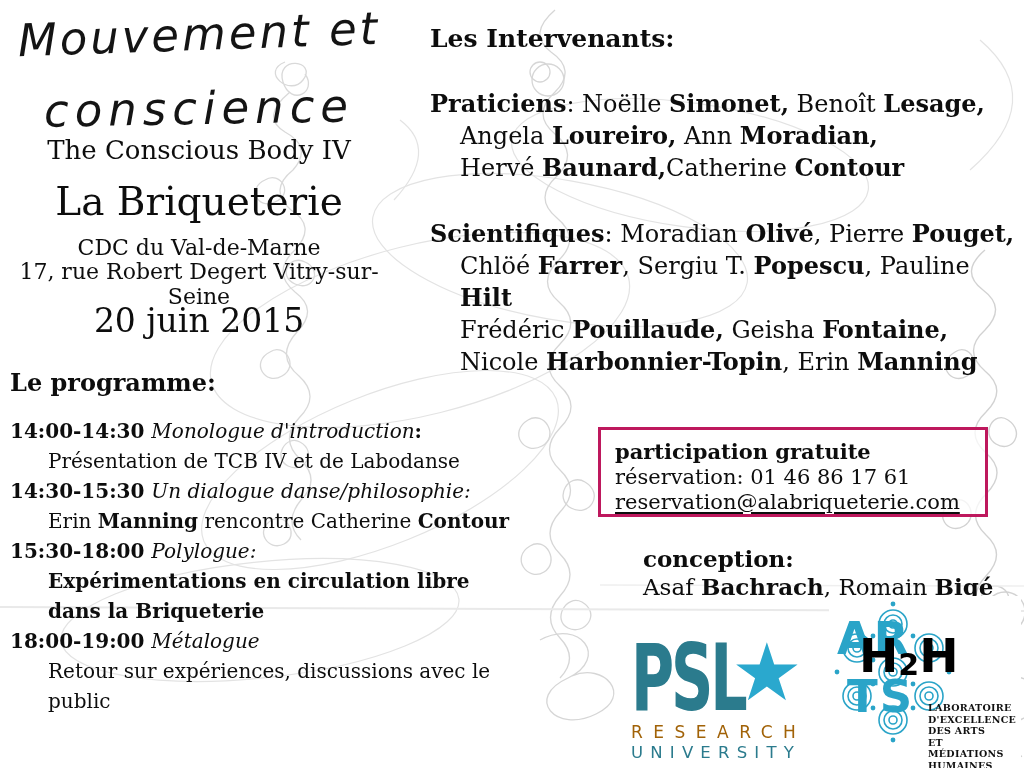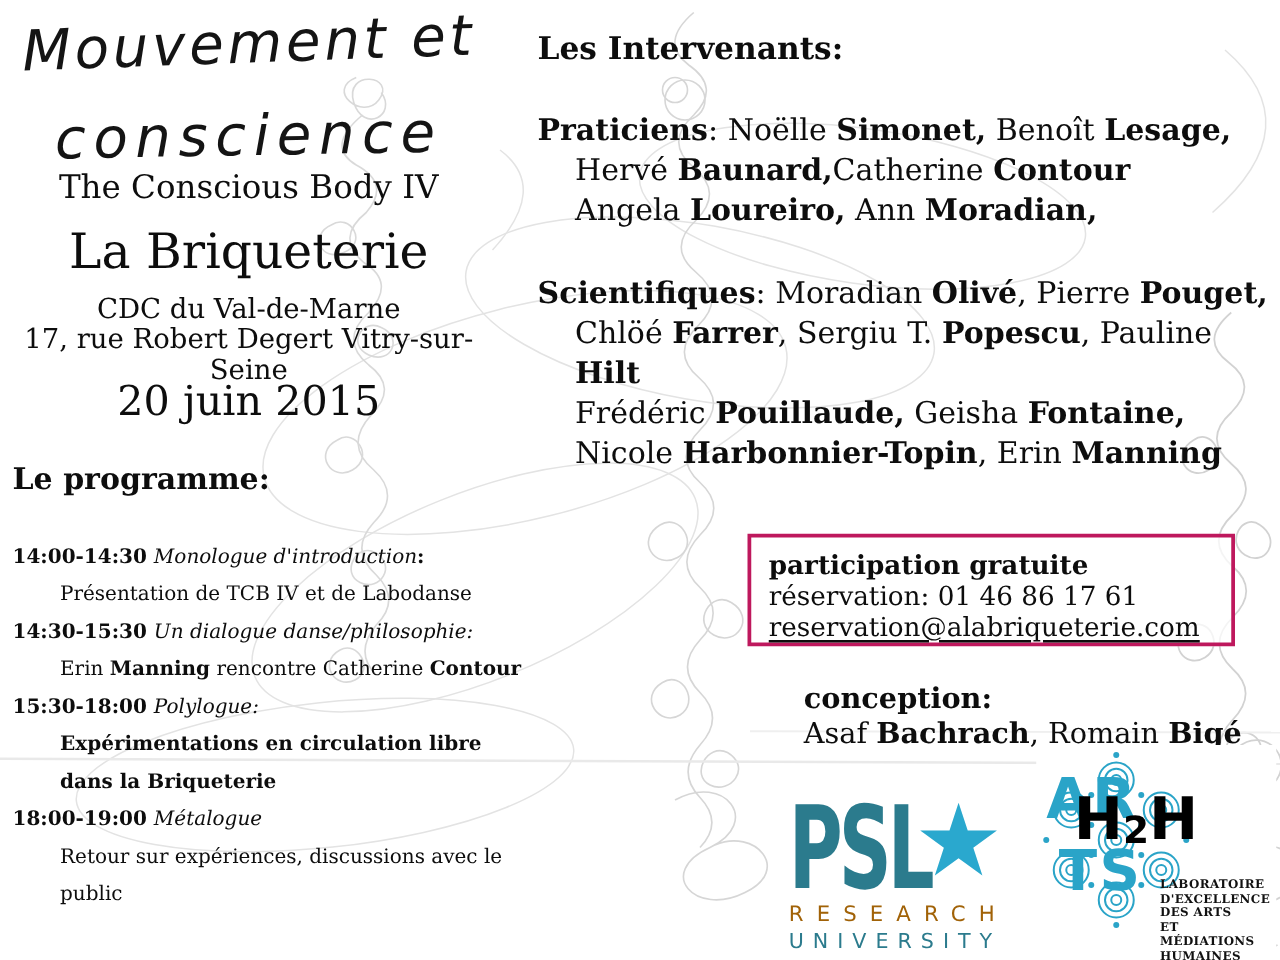--- a/index.html
+++ b/index.html
@@ -24,21 +24,21 @@
   .hand1{top:8px;font-size:45px;letter-spacing:3px;transform:rotate(-2deg)}
   .hand2{top:82px;font-size:45px;letter-spacing:6px;transform:rotate(-1deg)}
   .subtitle{top:135px;font-size:26px}
   .venue{top:179px;font-size:39px}
   .v1{top:235px;font-size:22px}
   .v2{top:259px;font-size:22px}
   .date{top:301px;font-size:33px}
 
   
   .prog-head{left:10px;top:368px;font-size:24px;font-weight:bold}
-  .prog{left:10px;top:430px;width:585px;font-size:16px;line-height:30px}
+  .prog{left:10px;top:416px;width:585px;font-size:20px;line-height:30px}
   .prog .ind{padding-left:38px}
 
   
   .interv-head{left:430px;top:24px;font-size:25px;font-weight:bold}
   .prat{left:430px;top:88px;width:592px;font-size:24px;line-height:31px}
   .sci{left:430px;top:218px;width:592px;font-size:24px;line-height:32px}
   .prat .ind,.sci .ind{padding-left:30px}
 
   
   .resbox{
@@ -133,22 +133,22 @@
     <div class="tline ind"><span class="b">Expérimentations en circulation libre</span></div>
     <div class="tline ind"><span class="b">dans la Briqueterie</span></div>
     <div class="tline"><span class="b">18:00-19:00 </span><span class="i">Métalogue</span></div>
     <div class="tline ind"><span>Retour sur expériences, discussions avec le</span></div>
     <div class="tline ind"><span>public</span></div>
   </div>
 
 <div class="abs fg interv-head">Les Intervenants:</div>
 <div class="abs fg prat">
     <div class="tline"><span class="b">Praticiens</span><span>: Noëlle </span><span class="b">Simonet,</span><span> Benoît </span><span class="b">Lesage,</span></div>
+    <div class="tline ind"><span>Angela </span><span class="b">Loureiro,</span><span> Ann </span><span class="b">Moradian,</span></div>
     <div class="tline ind"><span>Hervé </span><span class="b">Baunard,</span><span>Catherine </span><span class="b">Contour</span></div>
-    <div class="tline ind"><span>Angela </span><span class="b">Loureiro,</span><span> Ann </span><span class="b">Moradian,</span></div>
   </div>
 <div class="abs fg sci">
     <div class="tline"><span class="b">Scientifiques</span><span>: Moradian </span><span class="b">Olivé</span><span>, Pierre </span><span class="b">Pouget,</span></div>
     <div class="tline ind"><span>Chlöé </span><span class="b">Farrer</span><span>, Sergiu T. </span><span class="b">Popescu</span><span>, Pauline</span></div>
     <div class="tline ind"><span class="b">Hilt</span></div>
     <div class="tline ind"><span>Frédéric </span><span class="b">Pouillaude,</span><span> Geisha </span><span class="b">Fontaine,</span></div>
     <div class="tline ind"><span>Nicole </span><span class="b">Harbonnier-Topin</span><span>, Erin </span><span class="b">Manning</span></div>
   </div>
 
 <div class="abs fg resbox">

